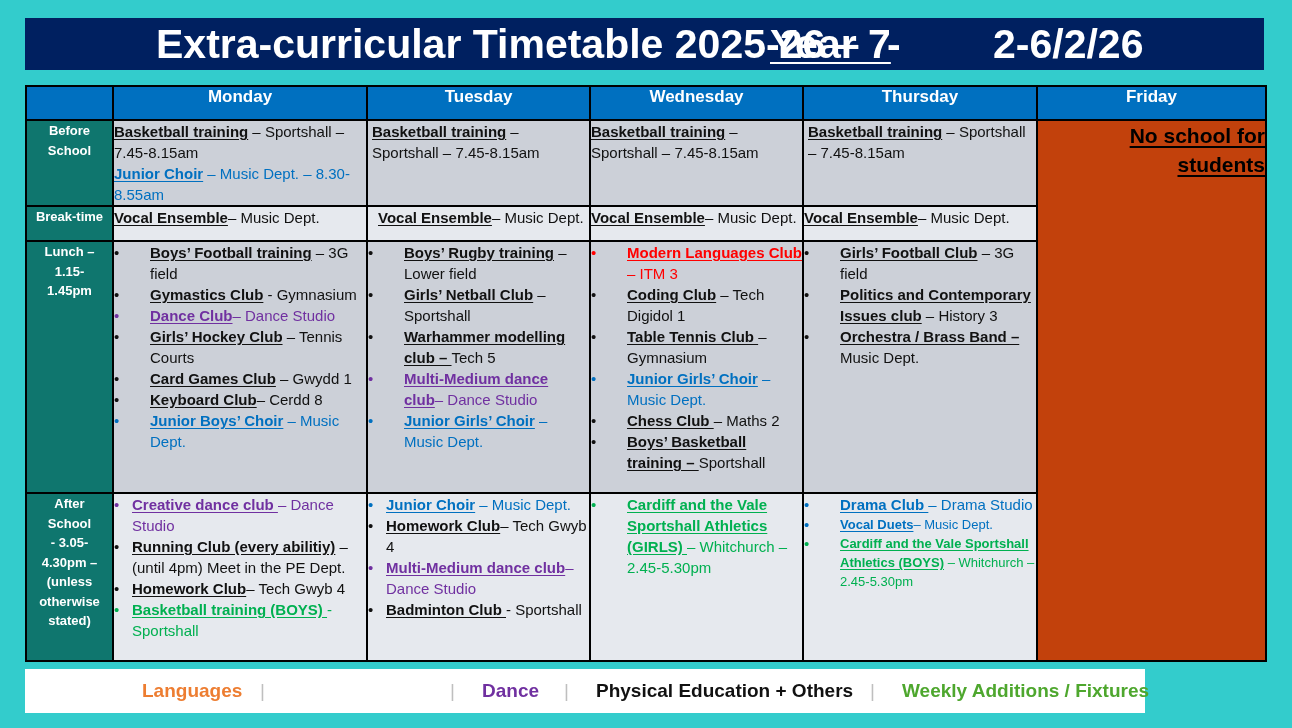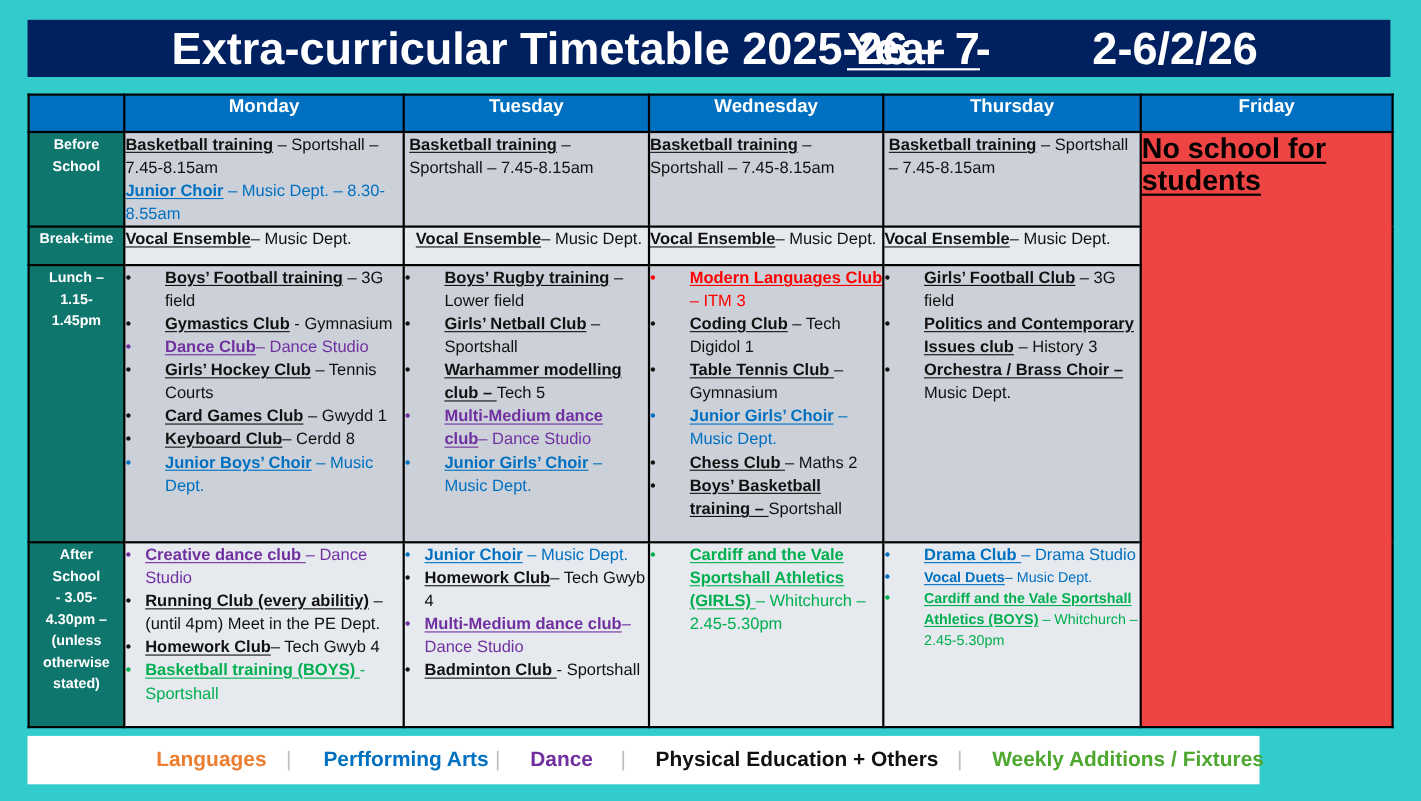--- a/index.html
+++ b/index.html
@@ -9,21 +9,21 @@
   .t-main{left:131px;}
   .t-year{left:745px;text-decoration:underline;text-decoration-thickness:2px;text-underline-offset:4px;}
   .t-dash{left:862px;}
   .t-date{left:968px;}
   table.tt{position:absolute;left:25px;top:85px;border-collapse:collapse;table-layout:fixed;width:1240px;border-radius:15px;}
   table.tt td, table.tt th{border:2px solid #000;vertical-align:top;padding:0;}
   th.day{background:#0070C0;color:#fff;font-weight:bold;font-size:17px;height:32px;text-align:center;vertical-align:middle;}
   td.rowhead{background:#0f766e;color:#fff;font-weight:bold;font-size:13px;text-align:center;vertical-align:middle;line-height:19.5px;}
   td.cell{background:#CCD0D8;font-size:15px;line-height:21px;color:#111;padding:1px 4px 2px 6px;}
   td.cell.light{background:#E6E9EE;}
-  td.friday{background:#ef4444;vertical-align:middle;text-align:left;font-size:26px;font-weight:bold;line-height:29px;}
+  td.friday{background:#c2410c;vertical-align:middle;text-align:right;font-size:21px;font-weight:bold;line-height:29px;}
   td.friday span{text-decoration:underline;text-underline-offset:3px;}
   .entry{display:block;}
   .b{font-weight:bold;text-decoration:underline;text-underline-offset:2px;}
   ul{margin:0;padding:0;list-style:none;}
   li{position:relative;padding-left:36px;}
   li::before{content:"\2022";position:absolute;left:0px;font-size:15px;}
   ul.tight li{padding-left:18px;}
   .c-black{color:#111;}
   .c-blue{color:#0070C0;}
   .c-purple{color:#7030A0;}
@@ -121,21 +121,21 @@
         <li class="c-black"><span class="b">Table Tennis Club </span><span>– Gymnasium</span></li>
         <li class="c-blue"><span class="b">Junior Girls’ Choir</span><span> – Music Dept.</span></li>
         <li class="c-black"><span class="b">Chess Club </span><span>– Maths 2</span></li>
         <li class="c-black"><span class="b">Boys’  Basketball training – </span><span>Sportshall</span></li>
       </ul>
     </td>
     <td class="cell">
       <ul>
         <li class="c-black"><span class="b">Girls’ Football Club</span><span> – 3G field</span></li>
         <li class="c-black"><span class="b">Politics and Contemporary Issues club</span><span> – History 3</span></li>
-        <li class="c-black"><span class="b">Orchestra / Brass Choir –</span><span> Music Dept.</span></li>
+        <li class="c-black"><span class="b">Orchestra / Brass Band –</span><span> Music Dept.</span></li>
       </ul>
     </td>
   </tr>
 
   <tr style="height:168px">
     <td class="rowhead">After<br>School<br>- 3.05-<br>4.30pm –<br>(unless<br>otherwise<br>stated)</td>
     <td class="cell light">
       <ul class="tight">
         <li class="c-purple"><span class="b">Creative dance club </span><span>– Dance Studio</span></li>
         <li class="c-black"><span class="b">Running Club (every abilitiy)</span><span> – (until 4pm) Meet in the PE Dept.</span></li>
@@ -163,20 +163,19 @@
         <li class="c-green small"><span class="b">Cardiff and the Vale Sportshall Athletics (BOYS)</span><span> – Whitchurch – 2.45-5.30pm</span></li>
       </ul>
     </td>
   </tr>
 </tbody>
   </table>
 
 <div class="legend">
   <span style="left:117px;color:#ED7D31">Languages</span>
   <span class="sep" style="left:235px">|</span>
-  <span style="left:269px;color:#0070C0">Perfforming Arts</span>
   <span class="sep" style="left:425px">|</span>
   <span style="left:457px;color:#7030A0">Dance</span>
   <span class="sep" style="left:539px">|</span>
   <span style="left:571px;color:#111">Physical Education + Others</span>
   <span class="sep" style="left:845px">|</span>
   <span style="left:877px;color:#4EA72E">Weekly Additions / Fixtures</span>
 </div>
 
 </body></html>

